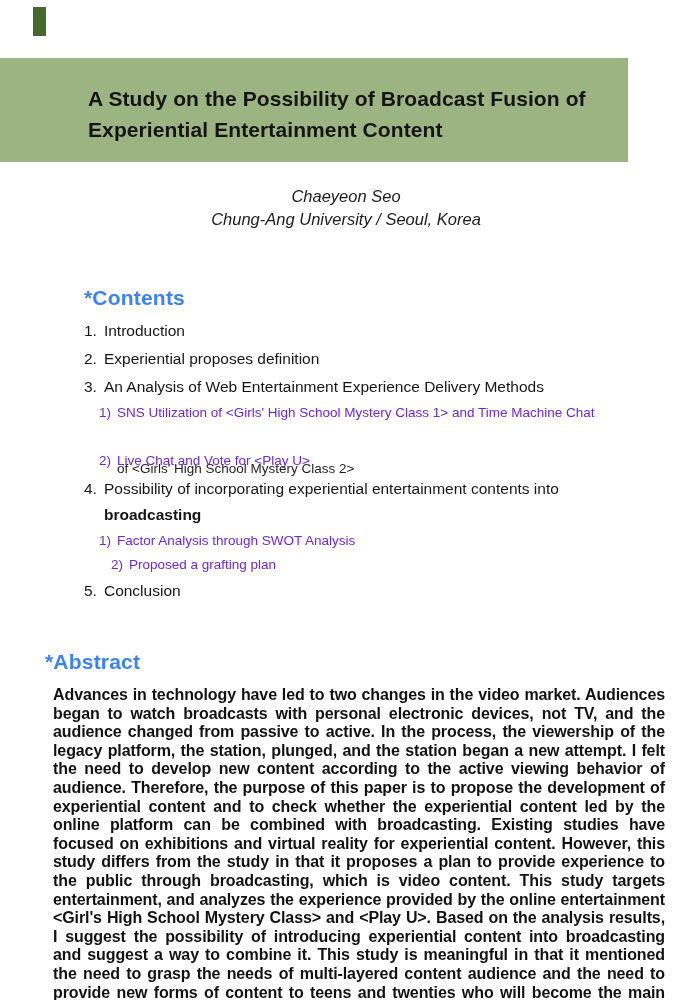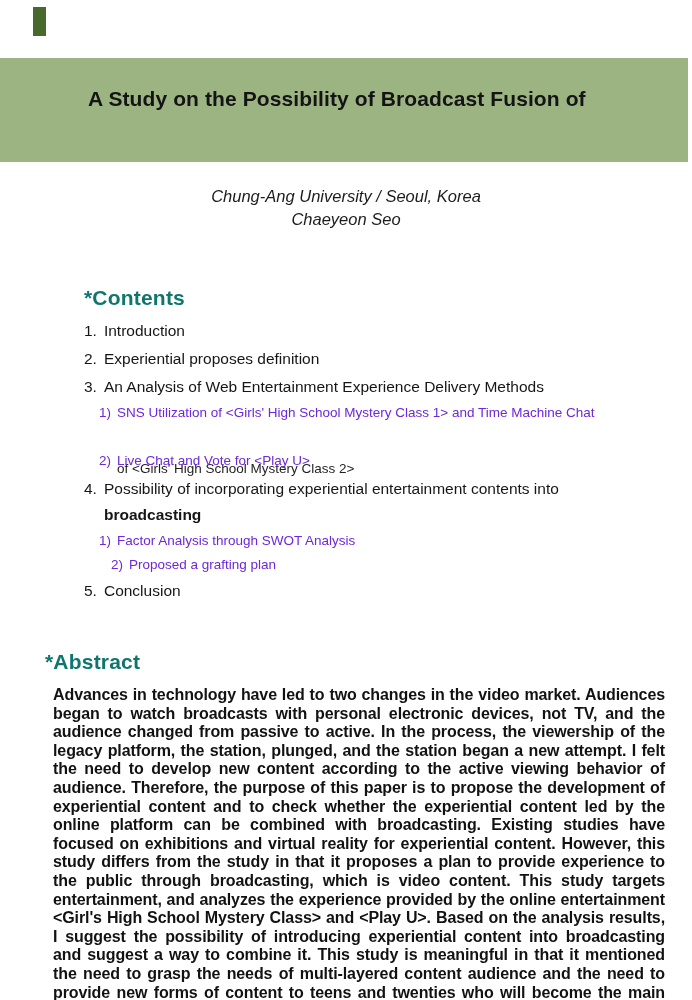--- a/index.html
+++ b/index.html
@@ -16,21 +16,21 @@
     left: 33px;
     top: 7px;
     width: 13px;
     height: 29px;
     background: #48692e;
   }
   .title-band {
     position: absolute;
     left: 0;
     top: 58px;
-    width: 688px;
+    width: 628px;
     height: 104px;
     background: #9bb482;
   }
   .title-band h1 {
     margin: 25px 0 0 88px;
     font-size: 21px;
     line-height: 31px;
     font-weight: bold;
     color: #141414;
     letter-spacing: 0.1px;
@@ -45,21 +45,21 @@
     font-style: italic;
     font-size: 16.5px;
     line-height: 23px;
     color: #1c1c1c;
   }
   .green-heading {
     position: absolute;
     margin: 0;
     font-size: 21px;
     font-weight: bold;
-    color: #0f766e;
+    color: #3b82f6;
     letter-spacing: 0.2px;
   }
   #contents-heading { left: 84px; top: 286px; }
   #abstract-heading { left: 45px; top: 650px; }
   .toc-row { position: absolute; white-space: nowrap; color: #161616; }
   .toc-row.lvl1 { left: 84px; font-size: 15.5px; font-weight: normal; }
   .toc-row.lvl2 { left: 99px; font-size: 13.5px; font-weight: normal; color: #6d28d9; }
   .toc-row.cont1 { left: 104px; font-size: 15.5px; font-weight: bold; }
   .toc-row.cont2 { left: 117px; font-size: 13.5px; font-weight: normal; color: #1f1f1f; margin-top: 32px; }
   .toc-row .num { margin-right: 7px; }
@@ -92,26 +92,27 @@
 </head>
 <body>
 
 <div class="page">
 
   <div class="corner-mark"></div>
 
   <header class="title-band">
     <h1>
       <span class="tline">A Study on the Possibility of Broadcast Fusion of</span>
+      <span class="tline">Experiential Entertainment Content</span>
     </h1>
   </header>
 
   <div class="authors">
+    <div>Chaeyeon Seo</div>
     <div>Chung-Ang University / Seoul, Korea</div>
-    <div>Chaeyeon Seo</div>
   </div>
 
   <section>
     <h2 class="green-heading" id="contents-heading">*Contents</h2>
 
     <div class="toc-row lvl1" id="r0">
       <span class="num">1.</span><span class="txt">Introduction</span>
     </div>
     <div class="toc-row lvl1" id="r1">
       <span class="num">2.</span><span class="txt">Experiential proposes definition</span>

